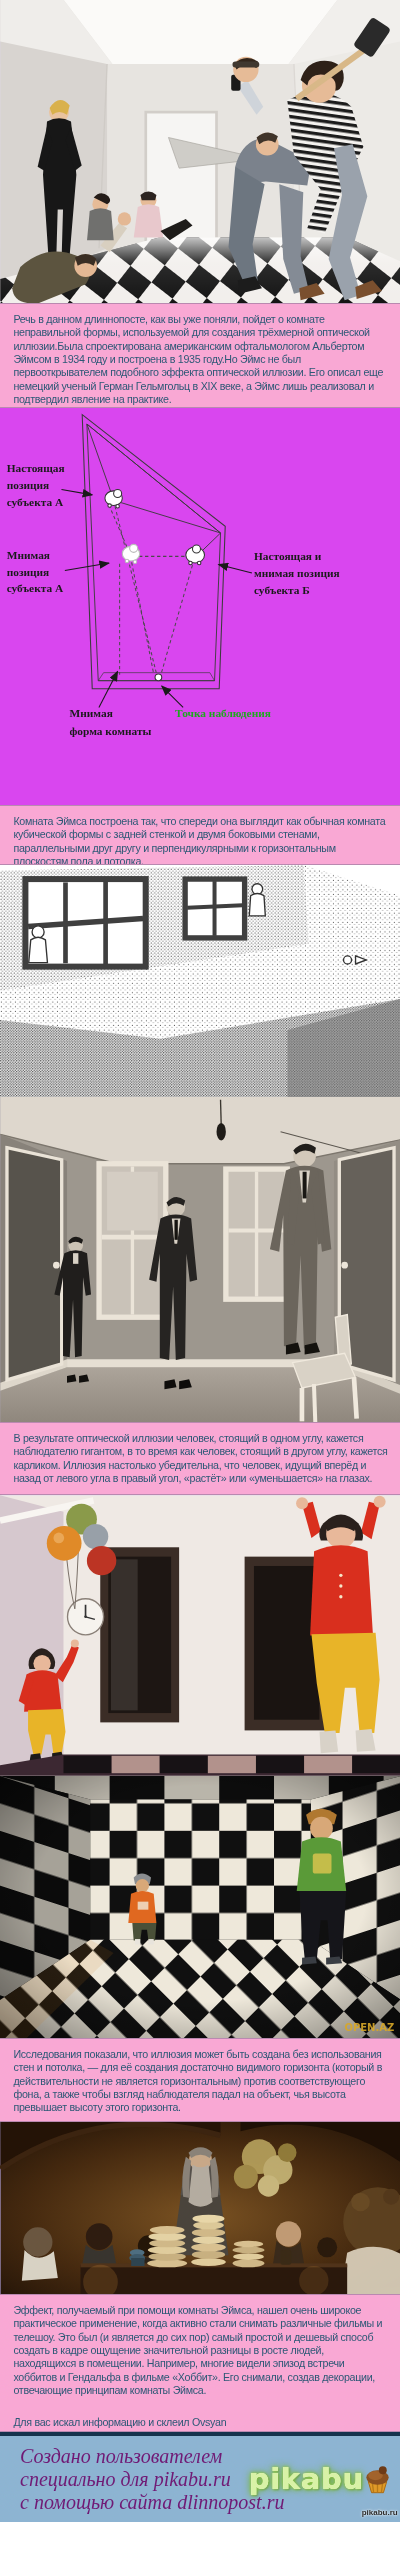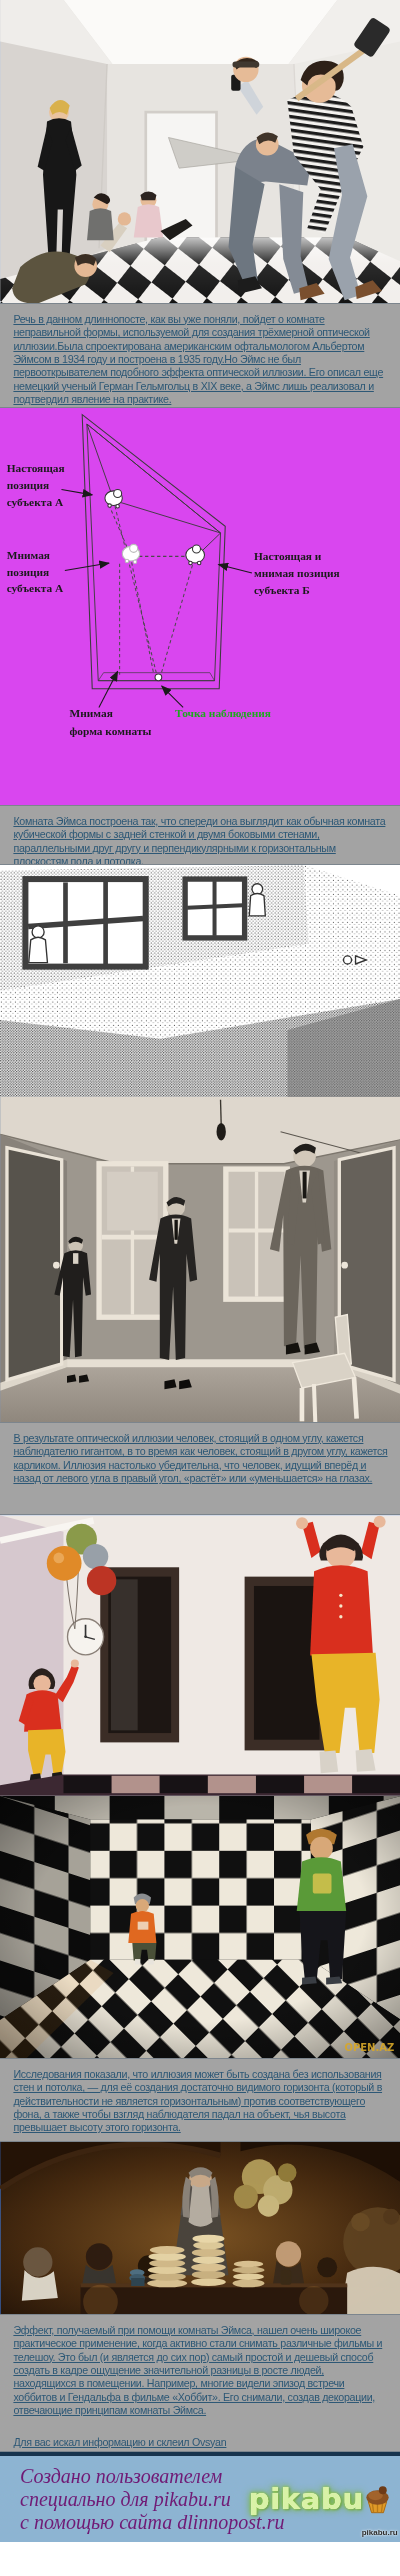--- a/index.html
+++ b/index.html
@@ -1,37 +1,36 @@
 <!DOCTYPE html>
 <html style="font-size:10.7px"><head>
 <meta charset="utf-8">
 <style>
   html,body{margin:0;padding:0;background:#ffffff;}
   #post{width:401px;margin:0 auto;position:relative;font-family:"Liberation Sans",sans-serif;}
   section{display:block;position:relative;overflow:hidden;}
 
   
   .textblock{
-    background:#a3a3a3;
+    background:#f9a8d4;
     border-top:1.3px solid rgba(36,66,94,0.30);
     border-bottom:1.3px solid rgba(36,66,94,0.30);
     box-sizing:border-box;
     color:#2d5876;
-    text-decoration:underline;
   }
   .textblock p{
     margin:0;
     padding:8.7px 13.4px 0 13.4px;
     font-size:10.7px;
     line-height:13.4px;
     letter-spacing:-0.3px;
   }
   .credits-line{margin-top:9.4px !important;}
 
-  .photo{background:#3b82f6;}
+  .photo{background:#c4b5fd;}
   .photo svg{display:block;}
 
   
   .diagram{background:#d946ef;}
   .diagram text{
     font-family:"Liberation Serif","DejaVu Serif",serif;
     font-weight:bold;
     font-size:17px;
     fill:#1a1a1a;
   }
@@ -400,21 +399,21 @@
       <g stroke="#f0e9dd" fill="#d9d2c6">
         <polygon points="502,330 520,326 526,400 508,404" stroke-width="2"></polygon>
         <polygon points="438,398 516,384 532,420 452,436" stroke-width="2"></polygon>
         <line x1="452" y1="436" x2="452" y2="486" stroke-width="7"></line>
         <line x1="530" y1="420" x2="534" y2="482" stroke-width="7"></line>
         <line x1="470" y1="430" x2="472" y2="487" stroke-width="6"></line>
       </g>
     </svg>
   </section>
 
-  <section class="textblock" style="height:93px">
+  <section class="textblock" style="height:73px">
     <p>В результате оптической иллюзии человек, стоящий в одном углу, кажется наблюдателю гигантом, в то время как человек, стоящий в другом углу, кажется карликом. Иллюзия настолько убедительна, что человек, идущий вперёд и назад от левого угла в правый угол, «растёт» или «уменьшается» на глазах.</p>
   </section>
 
   <section class="photo" style="height:281px">
     <svg width="401" height="281" viewBox="0 0 600 420">
       <rect width="600" height="420" fill="#efe9e4"></rect>
       <polygon points="0,0 95,25 95,392 0,420" fill="#d6c8ce"></polygon>
       <line x1="0" y1="38" x2="140" y2="8" stroke="#f8f5f1" stroke-width="10"></line>
 
       <g>

